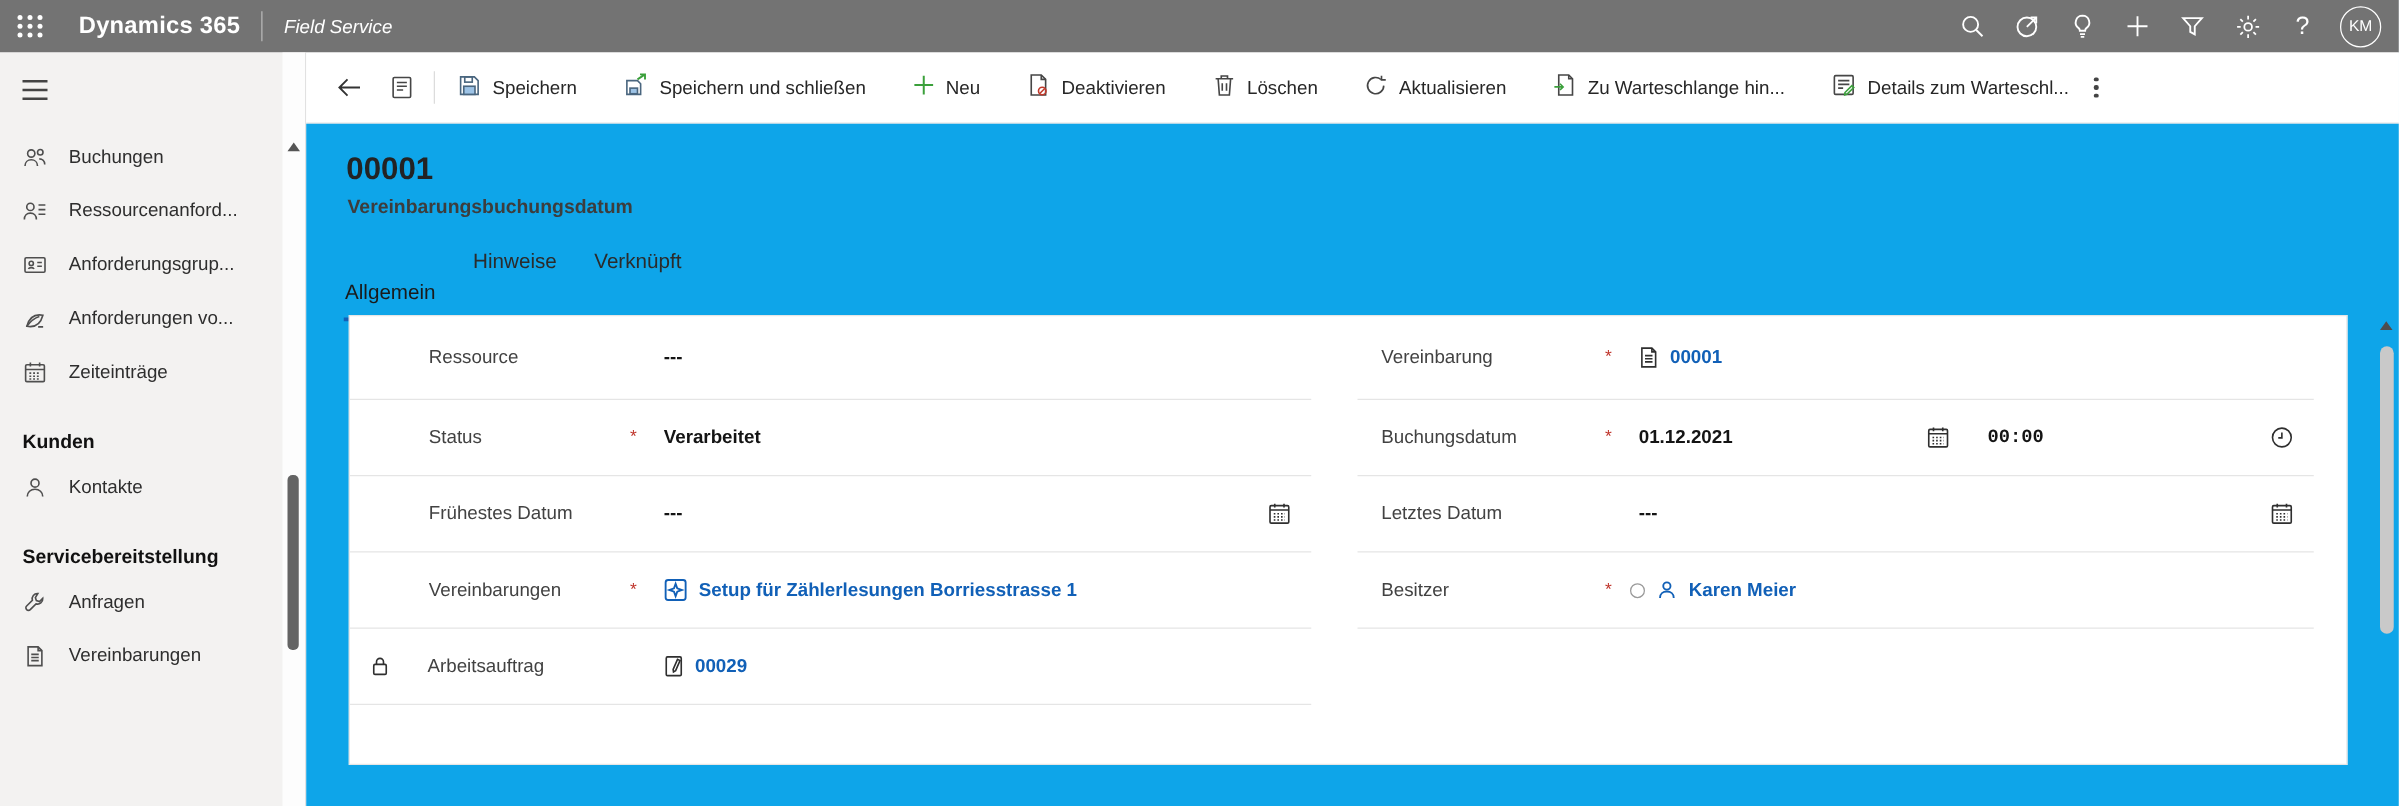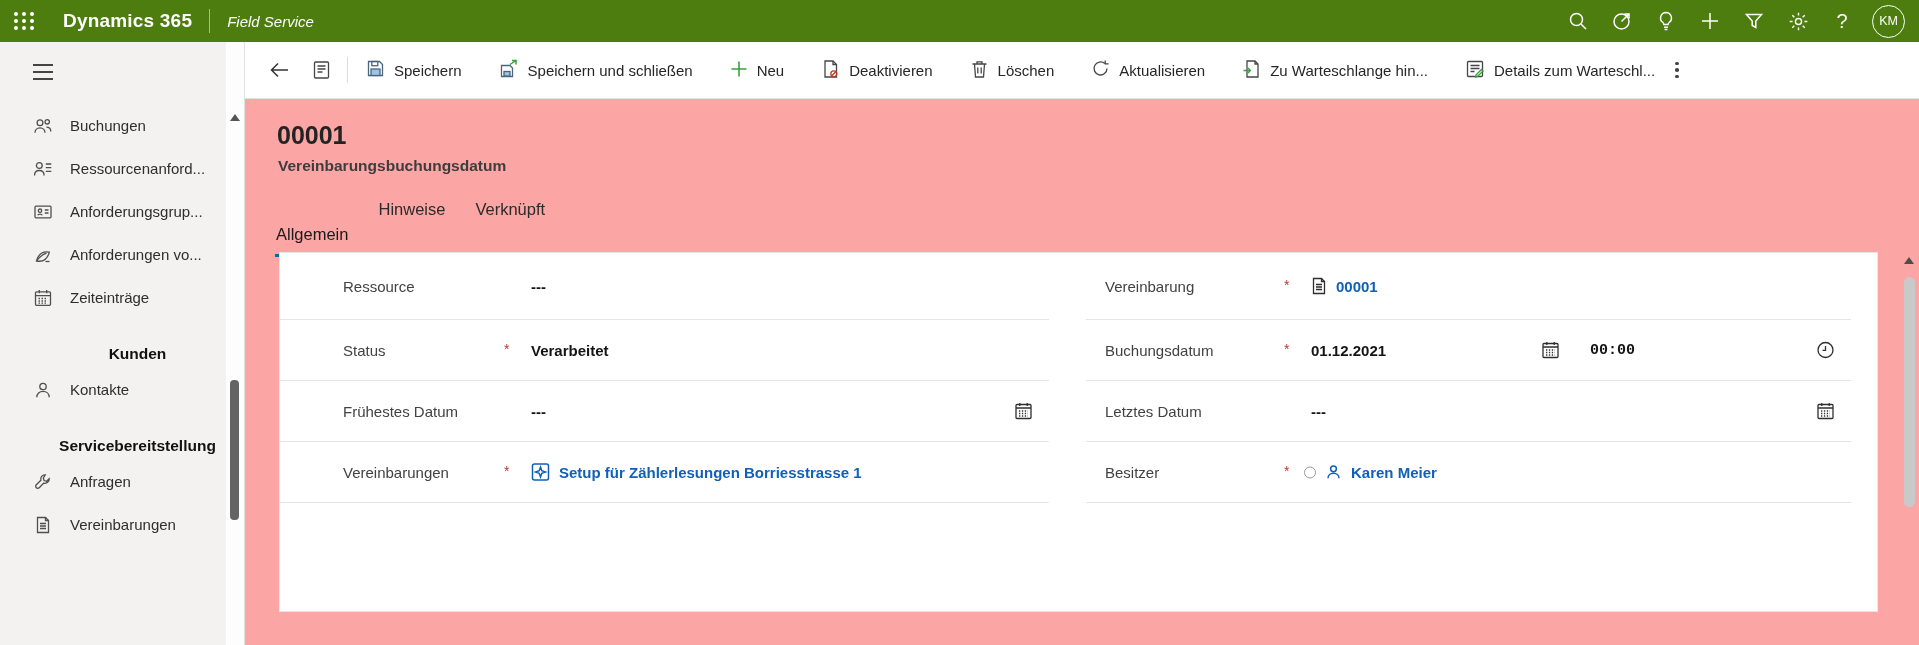--- a/index.html
+++ b/index.html
@@ -1,39 +1,39 @@
 <!DOCTYPE html>
 <html><head>
 <meta charset="utf-8">
 <style>
   * { box-sizing: border-box; margin: 0; padding: 0; }
   html,body { width:1919px; height:645px; overflow:hidden; background:#fff;
               font-family:"Liberation Sans", sans-serif; }
 
   
   .topbar { position:absolute; left:0; top:0; width:1919px; height:42px;
-            background:#4d7c0f; display:flex; align-items:center; color:#fff; }
+            background:#737373; display:flex; align-items:center; color:#fff; }
   .waffle { margin-left:14px; display:grid; grid-template-columns:repeat(3,5px);
             grid-gap:3px; cursor:pointer; }
   .waffle i { width:4px; height:4px; background:#fff; border-radius:50%; }
   .app-title { margin-left:28px; font-size:19px; font-weight:bold; letter-spacing:.2px; }
   .tb-divider { width:1px; height:24px; background:rgba(255,255,255,.5); margin:0 17px; }
   .area-title { font-size:15px; font-weight:400;font-style:italic; }
   .tb-spacer { flex:1; }
   .tb-ic { width:44px; height:42px; display:flex; align-items:center; justify-content:center; cursor:pointer; }
   .tb-ic svg { stroke:#fff; fill:none; stroke-width:1.5; }
   .tb-q { font-size:20px; font-weight:400; }
   .avatar { width:33px; height:33px; border:1.6px solid #fff; border-radius:50%;
             display:flex; align-items:center; justify-content:center;
             font-size:12.5px; margin:0 14px 0 8px; cursor:pointer; }
 
   
   .sidebar { position:absolute; left:0; top:42px; width:245px; bottom:0;
              background:#f3f2f1; border-right:1px solid #e1e1e1; }
-  .sidebar-inner { position:absolute; left:15px; top:0; width:227px; height:100%;text-align:center; }
+  .sidebar-inner { position:absolute; left:0; top:0; width:227px; height:100%; }
   .hamburger { margin:22px 0 0 18px; cursor:pointer; }
   .hamburger i { display:block; width:20px; height:2px; background:#444; margin-bottom:5px; }
   .nav { margin-top:24px; }
   .nav-item { height:43px; display:flex; align-items:center; padding-left:18px;
               cursor:pointer; color:#2e2e2e; font-size:15px; }
   .nav-item .nic { width:20px; height:20px; margin-right:17px; flex:none; }
   .nav-item svg { stroke:#4f4f4f; fill:none; stroke-width:1.3; }
   .nav-header { padding:0 0 0 18px; margin:26px 0 5px 0; font-size:15.5px; font-weight:bold; color:#111; }
   .side-gutter { position:absolute; right:0; top:0; width:18px; height:100%; background:#fdfdfd; }
   .tri-up { width:0; height:0; border-left:5px solid transparent; border-right:5px solid transparent;
@@ -48,21 +48,21 @@
             font-size:15px; color:#262626; padding-left:24px; }
   .cmd-btn { display:flex; align-items:center; gap:9px; cursor:pointer; white-space:nowrap; }
   .cmd-btn svg { fill:none; stroke:#464646; stroke-width:1.3; }
   .cmd-sep { width:1px; height:26px; background:#dcdcdc; margin:0 18px 0 16px; }
   .mr { margin-right:37px; }
   .back-btn { margin-right:22px; }
   .overflow-btn { display:flex; flex-direction:column; gap:3px; padding:6px 10px; cursor:pointer; margin-left:10px; }
   .overflow-btn i { width:3.5px; height:3.5px; border-radius:50%; background:#444; }
 
   
-  .content { position:absolute; left:245px; top:99px; right:0; bottom:0; background:#fca5a5; }
+  .content { position:absolute; left:245px; top:99px; right:0; bottom:0; background:#0ea5e9; }
   .rec-title { position:absolute; left:32px; top:22px; font-size:25px; font-weight:bold; color:#232323; }
   .rec-sub   { position:absolute; left:33px; top:58px; font-size:15.5px; font-weight:600; color:#3d3d3d; }
   .tabs { position:absolute; left:30px; top:98px; display:flex; gap:28px; }
   .tab { font-size:16.5px; color:#2b2b2b; padding:3px 1px 10px 1px; cursor:pointer; }
   .tab.active { font-weight:normal; color:#1a1a1a; border-bottom:3px solid #1160b7;margin-top:25px; }
 
   
   .card { position:absolute; left:34px; top:153px; width:1599px; height:360px;
           border:1px solid #e6e6e6; background:#fff; }
   .fcol { position:absolute; top:0; }
@@ -402,20 +402,38 @@
         <span class="fval">
           <span class="fic blue-ic">
             <svg width="19" height="19" viewBox="0 0 19 19">
                 <rect x="1.5" y="1.5" width="16" height="16" rx="2"></rect>
                 <path d="M9.5 4.5l1.3 3.7 3.7 1.3-3.7 1.3-1.3 3.7-1.3-3.7-3.7-1.3 3.7-1.3z"></path>
               </svg>
           </span>
           <span class="link">Setup für Zählerlesungen Borriesstrasse 1</span>
         </span>
       </div>
+      <div class="frow">
+        <span class="lock-wrap fic">
+          <svg width="14" height="16" viewBox="0 0 14 16">
+              <rect x="2" y="6.5" width="10" height="8" rx="1"></rect>
+              <path d="M4.2 6.5V4.5a2.8 2.8 0 0 1 5.6 0v2"></path>
+            </svg>
+        </span>
+        <span class="flabel lbl-after-lock">Arbeitsauftrag</span>
+        <span class="fval">
+          <span class="fic">
+            <svg width="16" height="19" viewBox="0 0 16 19">
+                <rect x="2" y="2" width="12" height="15" rx="1"></rect>
+                <path d="M9.5 13l3.5-8-2-1-3.5 8 .3 2z"></path>
+              </svg>
+          </span>
+          <span class="link">00029</span>
+        </span>
+      </div>
     </div>
 
     <div class="fcol col-right">
       <div class="frow first">
         <span class="flabel">Vereinbarung</span>
         <span class="req">*</span>
         <span class="fval">
           <span class="fic">
             <svg width="16" height="19" viewBox="0 0 16 19">
                 <path d="M2.5 2h8l3 3v12h-11z"></path>

